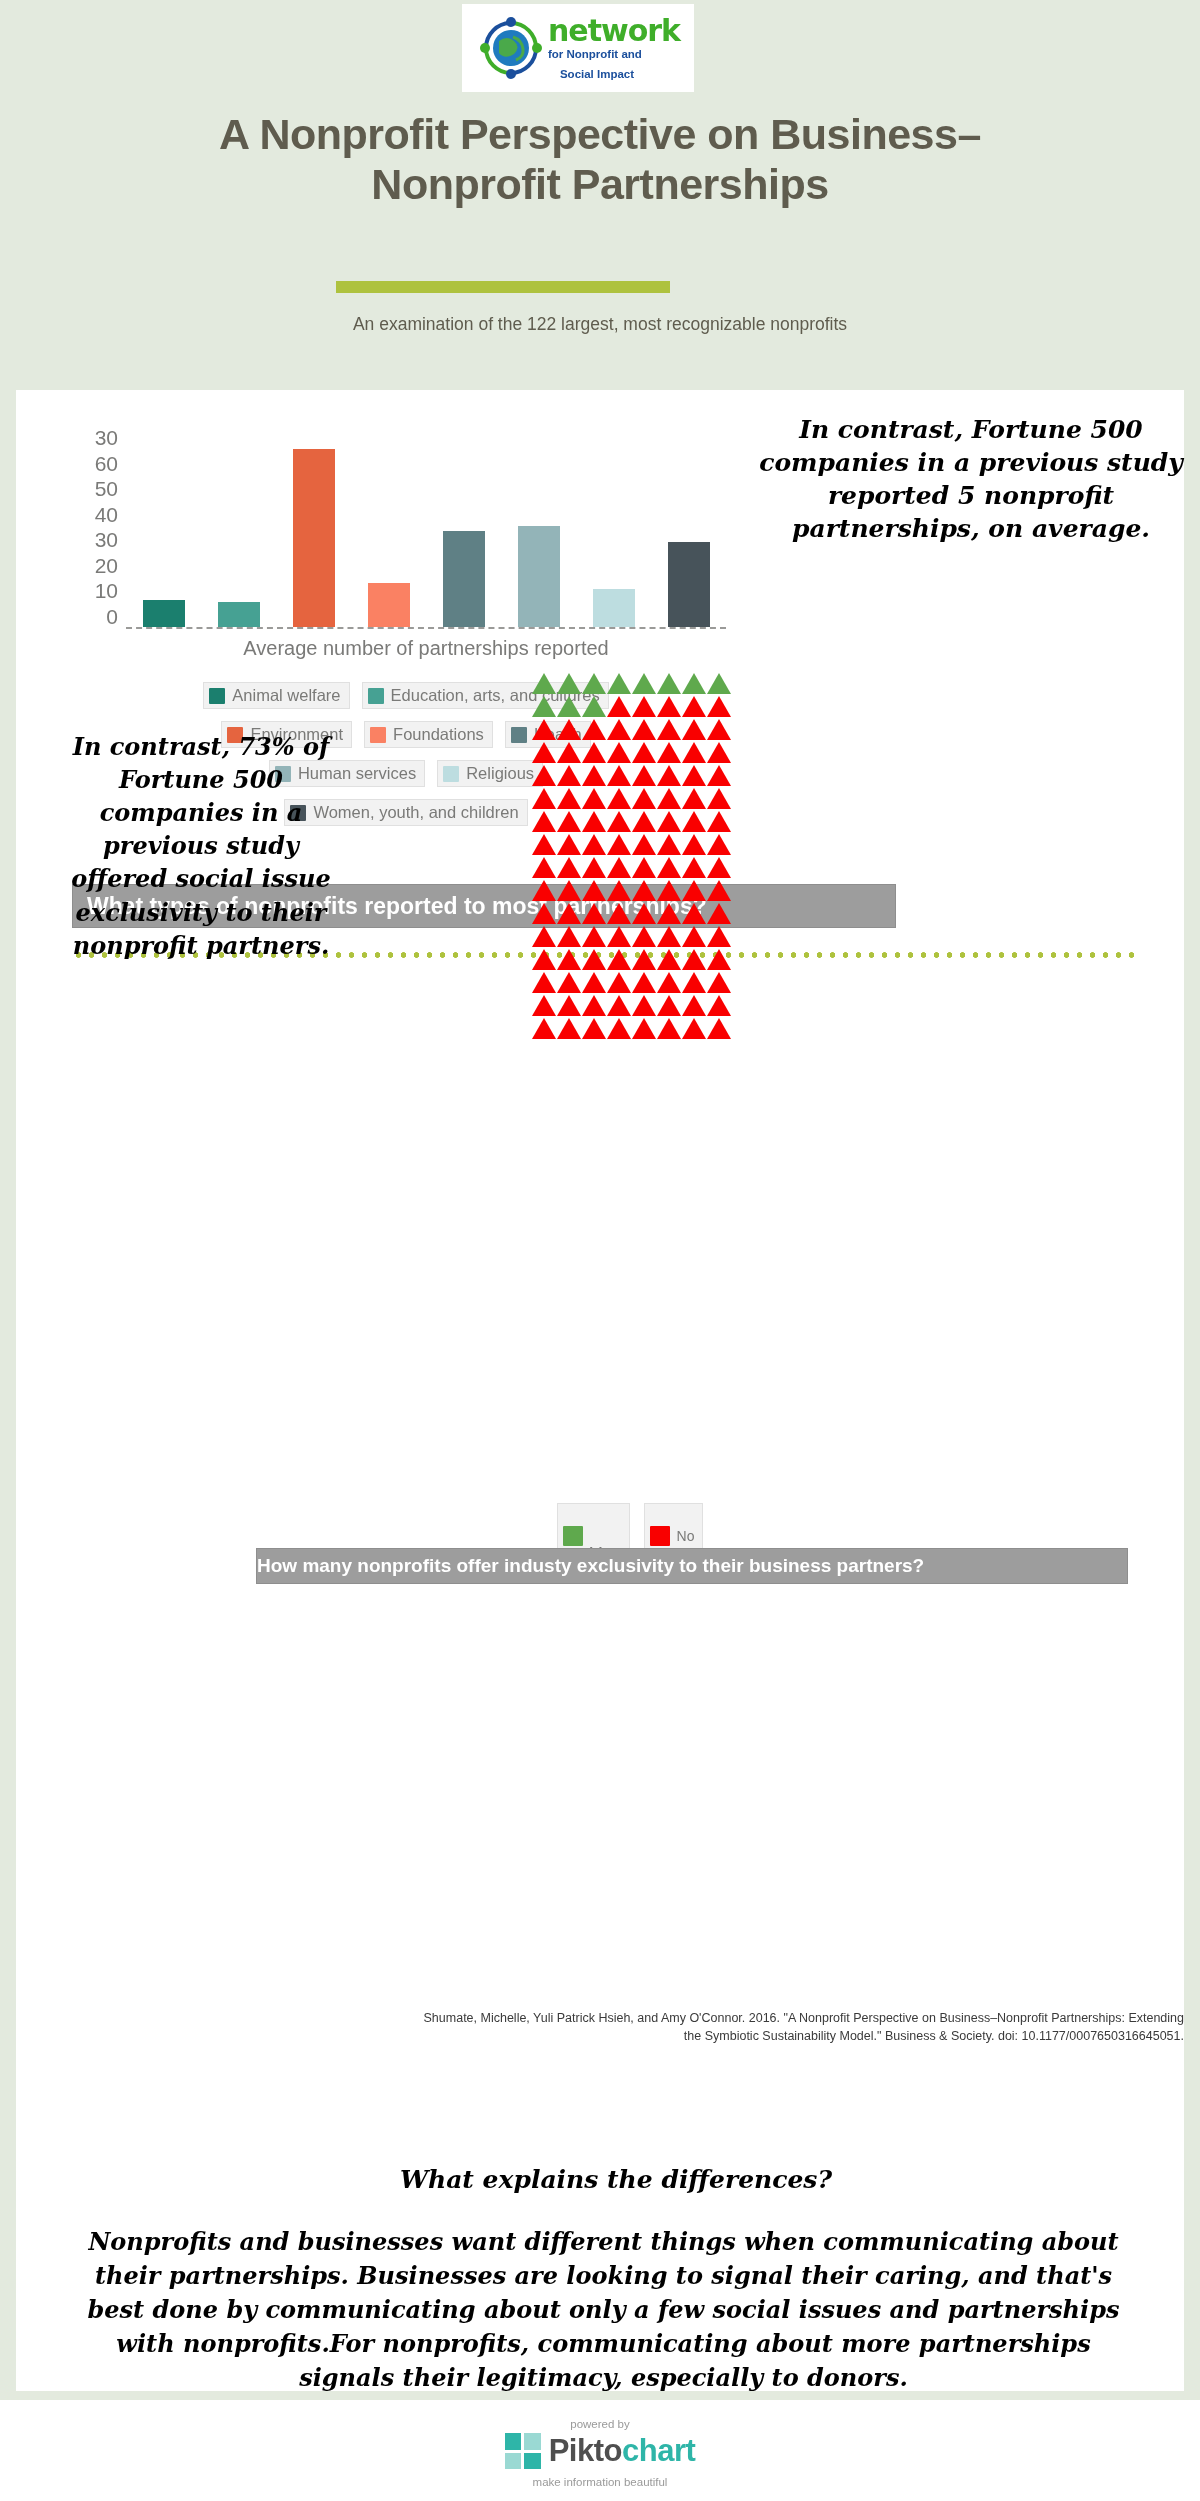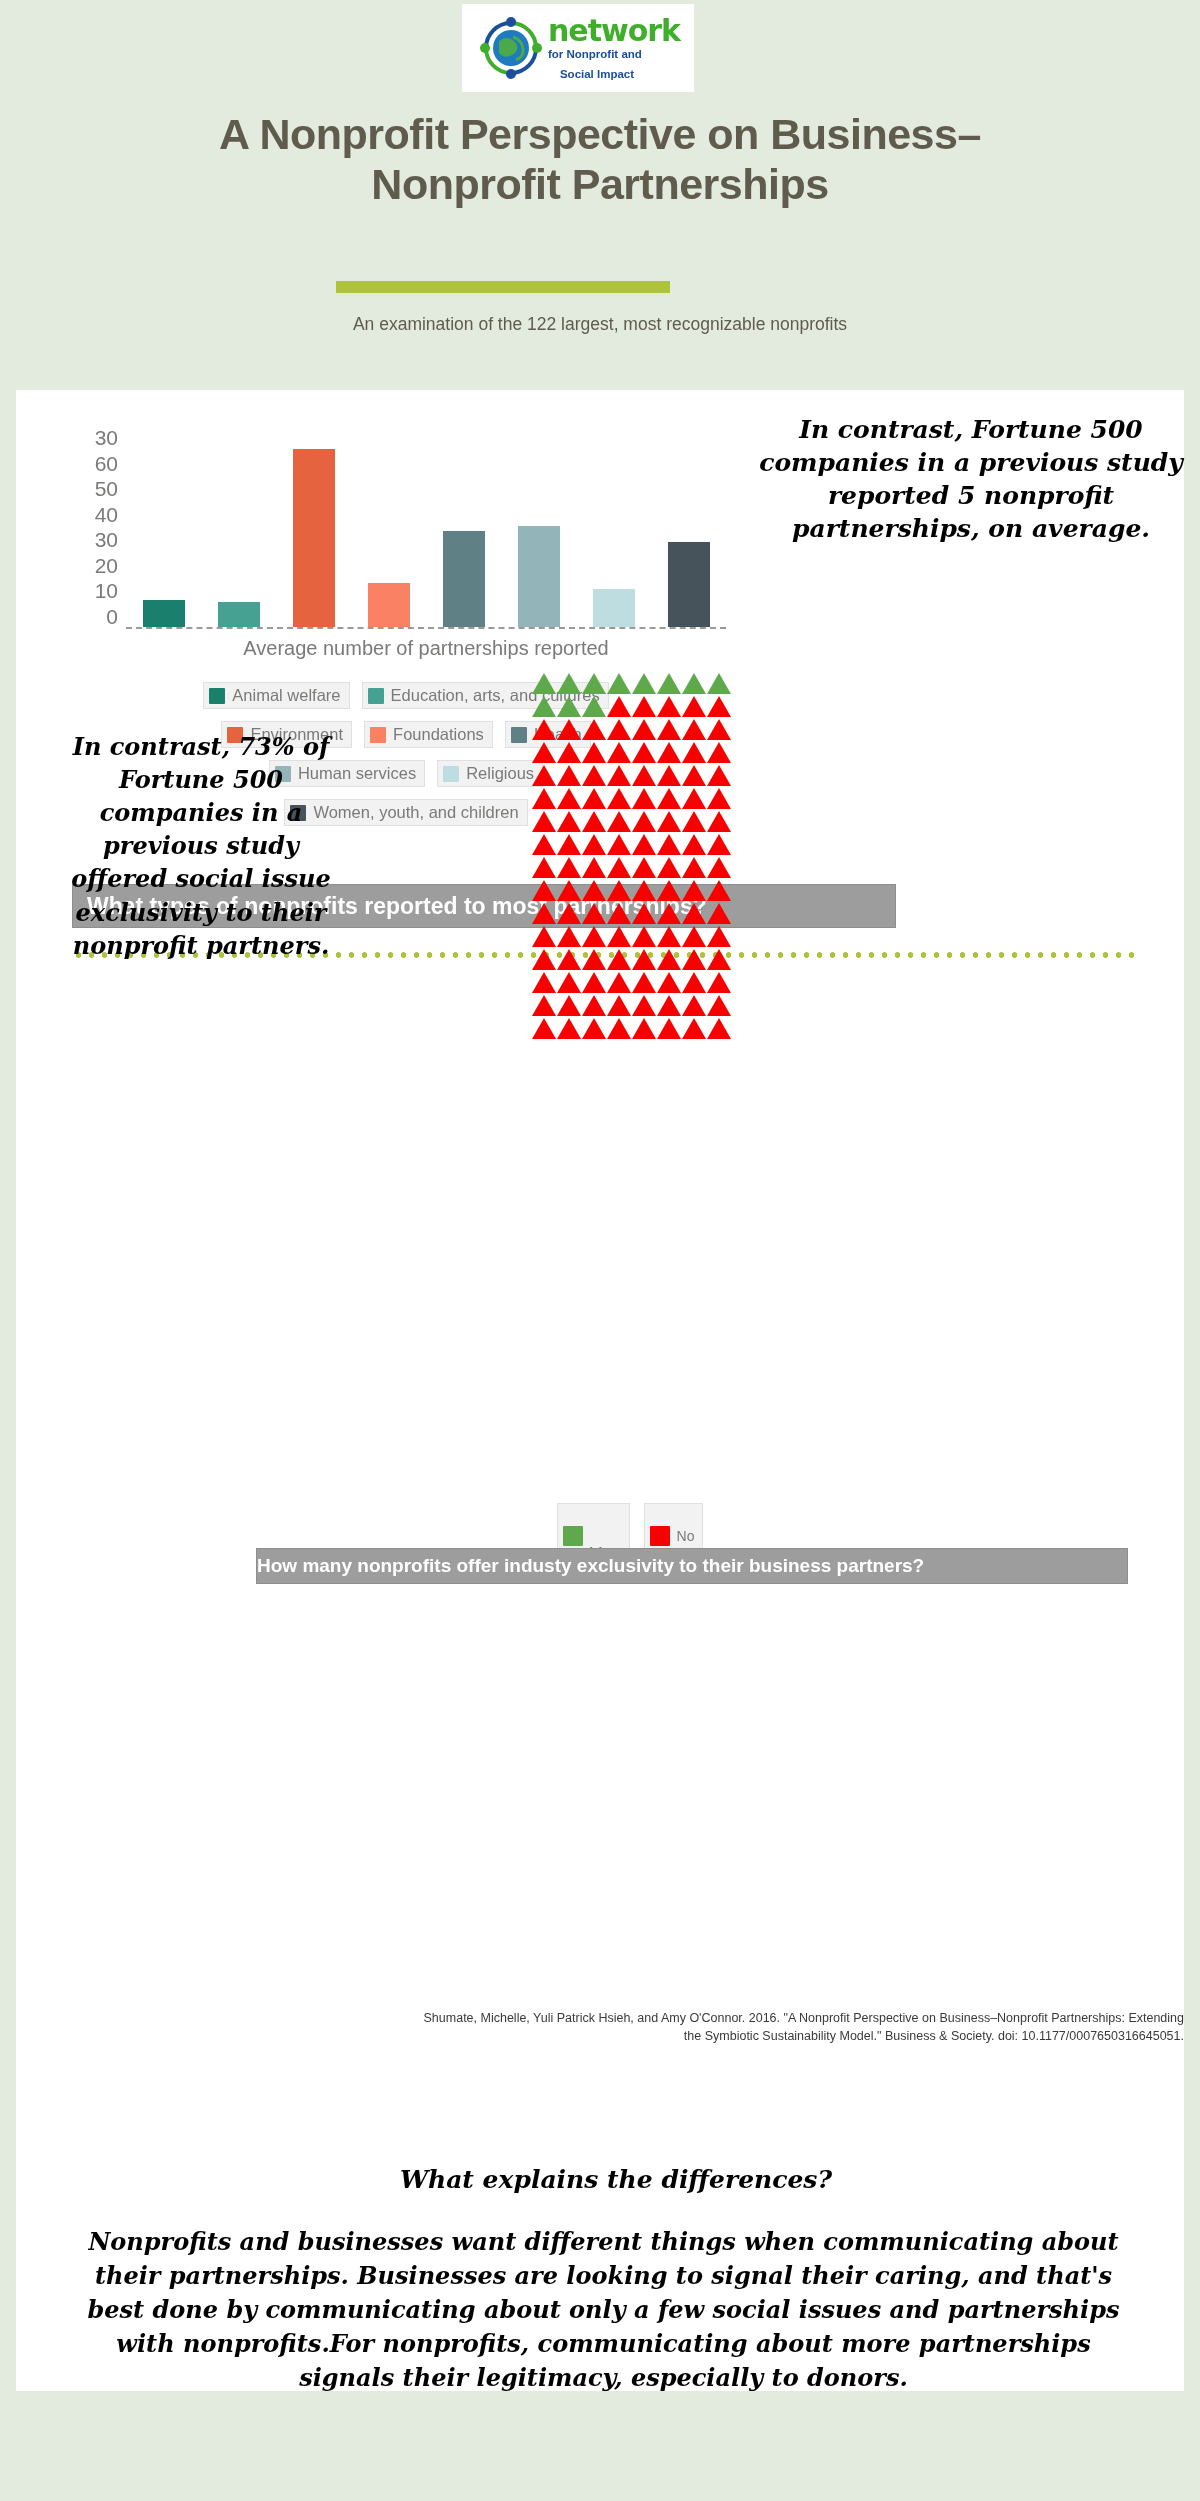--- a/index.html
+++ b/index.html
@@ -592,14 +592,29 @@
 
     <div class="script closing-title">What explains the differences?</div>
     <div class="script closing-body">Nonprofits and businesses want different things when communicating about their partnerships. Businesses are looking to signal their caring, and that's best done by communicating about only a few social issues and partnerships with nonprofits.For nonprofits, communicating about more partnerships signals their legitimacy, especially to donors.</div>
   </div>
 
   <div class="citation">
     <div>Shumate, Michelle, Yuli Patrick Hsieh, and Amy O'Connor. 2016. "A Nonprofit Perspective on Business–Nonprofit Partnerships: Extending</div>
     <div>the Symbiotic Sustainability Model."  Business &amp; Society. doi: 10.1177/0007650316645051.</div>
   </div>
 
+  <div class="footer">
+    <div class="powered">powered by</div>
+    <div class="pikto">
+      <span class="pikto-mark">
+        <span class="pm"></span>
+          <span class="pm light"></span>
+        <span class="pm light"></span>
+          <span class="pm"></span>
+      </span>
+      <span class="pikto-word">
+        <span>Pikto</span><span class="teal">chart</span>
+      </span>
+    </div>
+    <div class="pikto-tag">make information beautiful</div>
+  </div>
 
 </div>
 
 </body></html>

